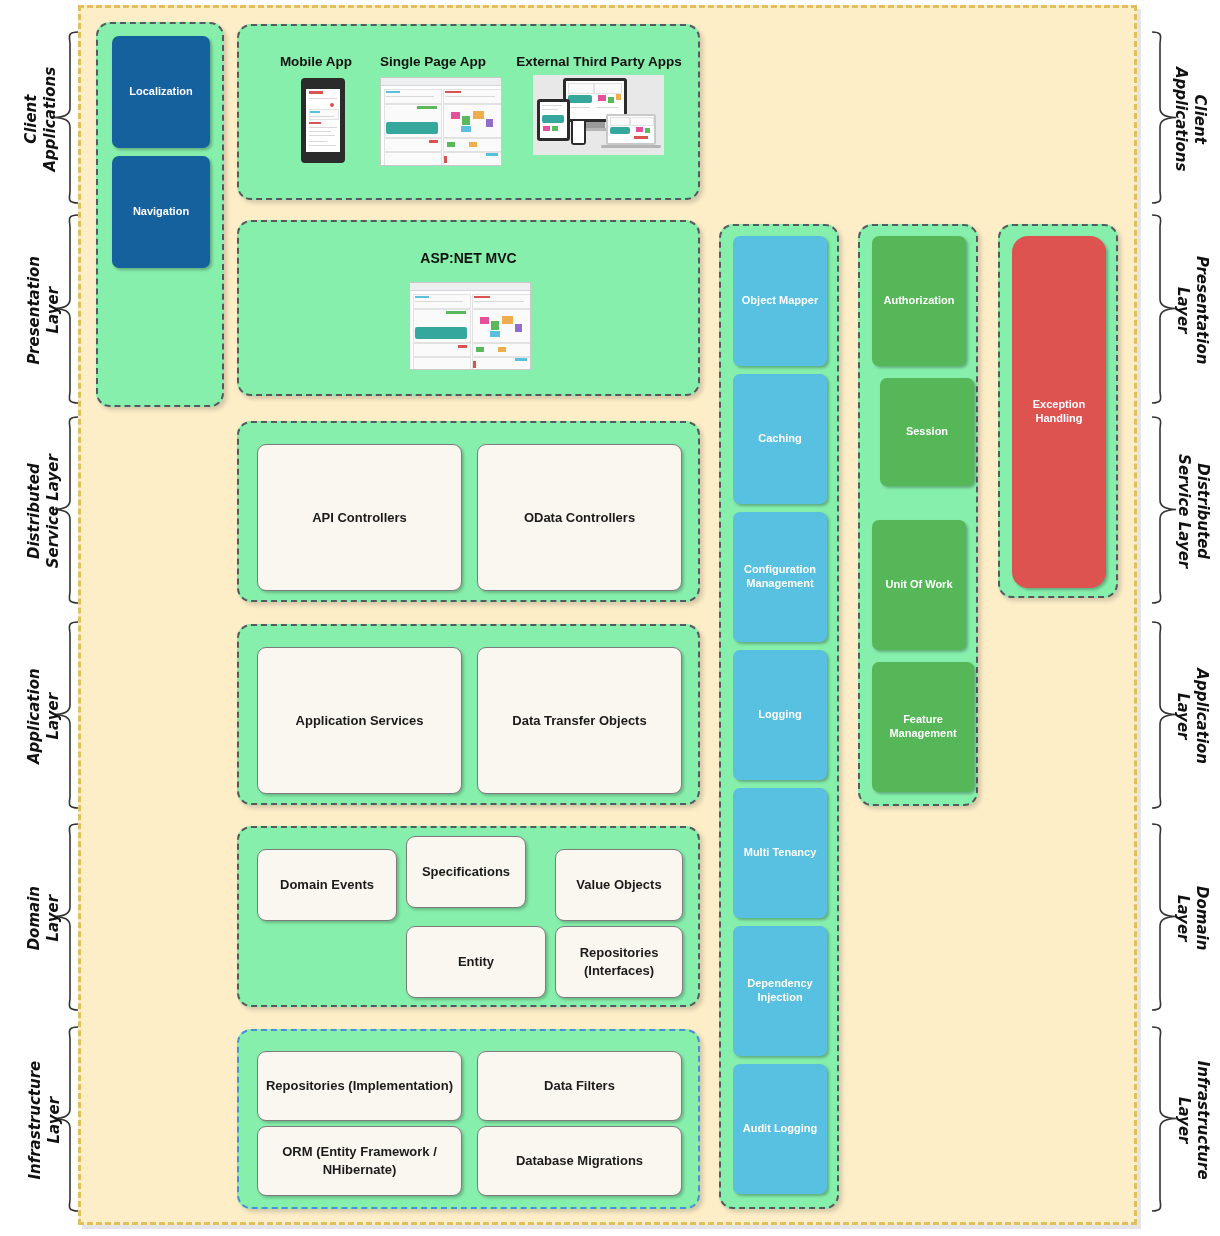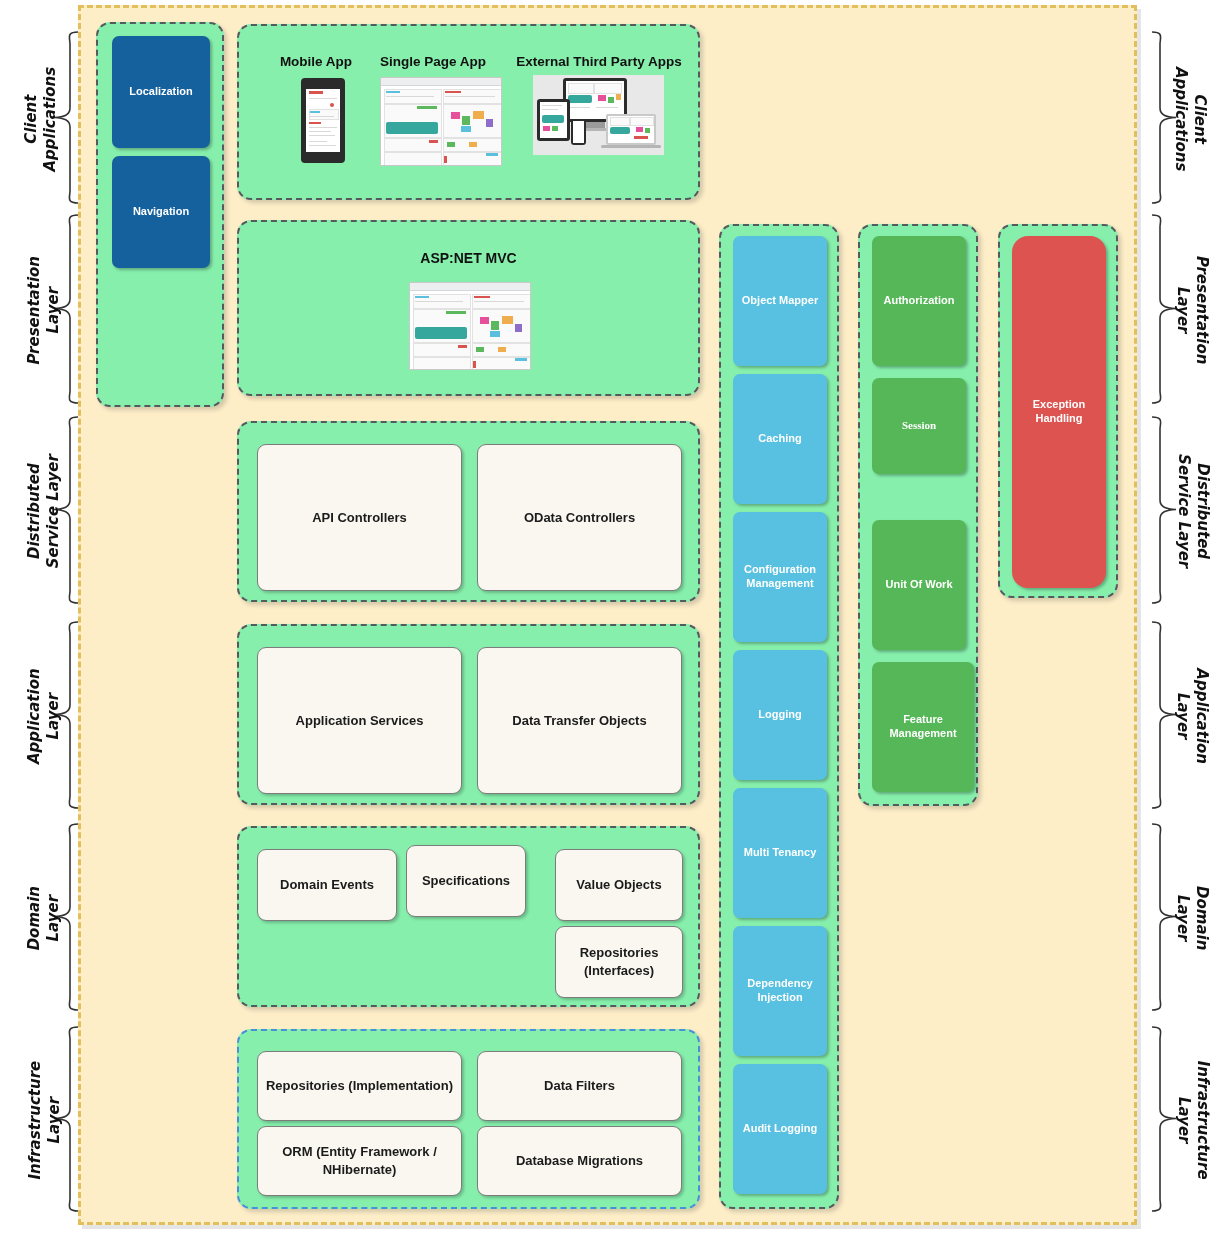--- a/index.html
+++ b/index.html
@@ -313,22 +313,23 @@
   <div class="box" style="left:238px;top:21px;width:205px;height:147px;">OData Controllers</div>
 </div>
 
 <div class="group" style="left:237px;top:624px;width:463px;height:181px;">
   <div class="box" style="left:18px;top:21px;width:205px;height:147px;">Application Services</div>
   <div class="box" style="left:238px;top:21px;width:205px;height:147px;">Data Transfer Objects</div>
 </div>
 
 <div class="group" style="left:237px;top:826px;width:463px;height:181px;">
   <div class="box" style="left:18px;top:21px;width:140px;height:72px;">Domain Events</div>
-  <div class="box" style="left:167px;top:17px;width:120px;height:72px;">Specifications</div>
+  <div class="box" style="left:167px;top:8px;width:120px;height:72px;">Specifications</div>
   <div class="box" style="left:316px;top:21px;width:128px;height:72px;">Value Objects</div>
+  <div class="box" style="left:167px;top:98px;width:140px;height:72px;">Entity</div>
   <div class="box" style="left:316px;top:98px;width:128px;height:72px;white-space:pre-line;">Repositories
 (Interfaces)</div>
 </div>
 
 <div class="group blue-dash" style="left:237px;top:1029px;width:463px;height:180px;">
   <div class="box" style="left:18px;top:20px;width:205px;height:70px;">Repositories (Implementation)</div>
   <div class="box" style="left:238px;top:20px;width:205px;height:70px;">Data Filters</div>
   <div class="box" style="left:18px;top:95px;width:205px;height:70px;white-space:pre-line;">ORM (Entity Framework /
 NHibernate)</div>
   <div class="box" style="left:238px;top:95px;width:205px;height:70px;">Database Migrations</div>
@@ -341,21 +342,21 @@
 Management</div>
   <div class="tile cyan" style="left:12px;top:424px;width:94px;height:130px;">Logging</div>
   <div class="tile cyan" style="left:12px;top:562px;width:94px;height:130px;">Multi Tenancy</div>
   <div class="tile cyan" style="left:12px;top:700px;width:94px;height:130px;white-space:pre-line;">Dependency
 Injection</div>
   <div class="tile cyan" style="left:12px;top:838px;width:94px;height:130px;">Audit Logging</div>
 </div>
 
 <div class="group" style="left:858px;top:224px;width:120px;height:582px;">
   <div class="tile green" style="left:12px;top:10px;width:94px;height:130px;">Authorization</div>
-  <div class="tile green" style="left:12px;top:152px;width:94px;height:96px;font-family:Liberation Serif, serif;">Session</div>
+  <div class="tile green" style="left:20px;top:152px;width:94px;height:108px;">Session</div>
   <div class="tile green" style="left:12px;top:294px;width:94px;height:130px;">Unit Of Work</div>
   <div class="tile green" style="left:12px;top:436px;width:102px;height:130px;white-space:pre-line;">Feature
 Management</div>
 </div>
 
 <div class="group" style="left:998px;top:224px;width:120px;height:374px;">
   <div class="tile red" style="left:12px;top:10px;width:94px;height:352px;white-space:pre-line;border-radius:16px;">Exception
 Handling</div>
 </div>
 

